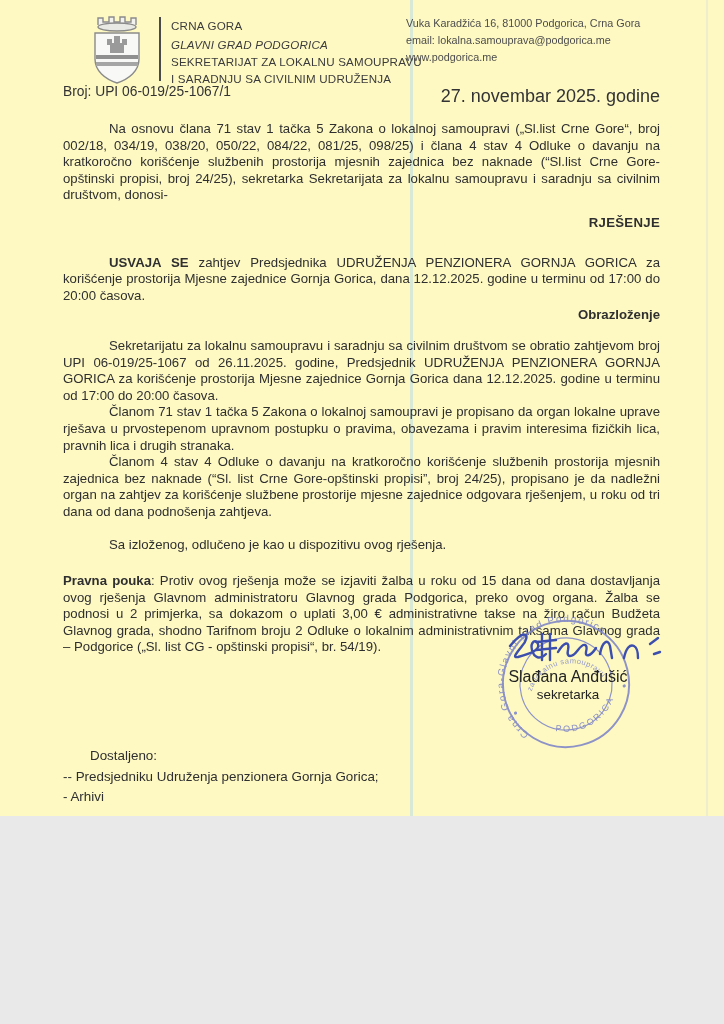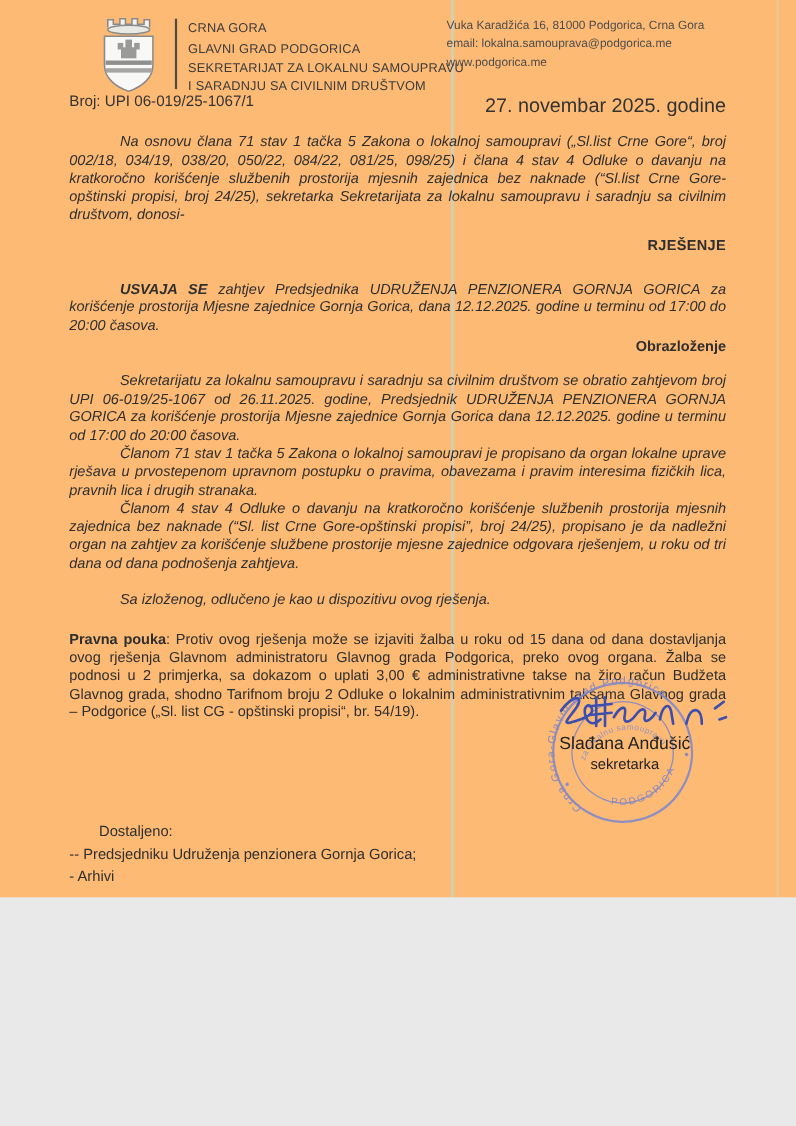--- a/index.html
+++ b/index.html
@@ -1,21 +1,21 @@
 <!DOCTYPE html>
 <html><head>
 <meta charset="utf-8">
 <style>
   * { margin:0; padding:0; box-sizing:border-box; }
   html,body { background:#e9e9e9; }
   .page {
     position:relative;
     width:724px; height:816px;
     margin:0 auto;
-    background:#fdba74;
+    background:#fef9c3;
     overflow:hidden;
     font-family:"Liberation Sans", sans-serif;
     color:#2e2e2e;
   }
   
   .scan-line {
     position:absolute; top:0; bottom:0; left:410px; width:3px;
     background:rgba(184,221,227,0.55);
   }
   .scan-line-right {
@@ -24,32 +24,32 @@
   }
 
   
   .crest { position:absolute; left:86px; top:13px; width:60px; height:80px; }
   .header-divider {
     position:absolute; left:159px; top:17px; width:2px; height:64px; background:#4a4a4a;
   }
   .org-block { position:absolute; left:171px; top:18px; line-height:16.5px;
     font-size:11.6px; letter-spacing:0.2px; color:#3b3b3b; }
   .org-block .l1 { margin-bottom:2px; }
-  .org-block .l2 { margin-bottom:1px; }
+  .org-block .l2 { margin-bottom:1px;font-style:italic; }
   .contact-block { position:absolute; left:406px; top:15px; line-height:17px;
     font-size:10.8px; color:#4c4c4c; }
   .ref-number { position:absolute; left:63px; top:84px; font-size:13.8px; color:#333; }
   .doc-date { position:absolute; right:64px; top:86px; font-size:18px; color:#333; }
 
   
   .body-text {
     position:absolute; left:63px; right:64px; top:121px;
     font-size:13.2px; line-height:16.6px; text-align:justify; color:#2f2f2f;
   }
-  .body-text p.indent { text-indent:46px;font-style:italic; }
+  .body-text p.indent { text-indent:46px; }
   .b { font-weight:bold; }
   .doc-title { text-align:right; font-weight:bold; margin-top:11px; letter-spacing:0.3px; }
   .sec-heading { text-align:right; font-weight:bold; margin-top:3px; }
   .mt-usvaja { margin-top:23px; }
   .mt-obraz { margin-top:14px; }
   .mt-conc { margin-top:17px; }
   .mt-legal { margin-top:19px; }
 
   
   .sign-block { position:absolute; left:468px; top:598px; width:220px; height:170px; }
@@ -93,21 +93,21 @@
     <rect x="10" y="42" width="42" height="4" fill="#8f8f8f"></rect>
     <rect x="10" y="49" width="42" height="4" fill="#a5a5a5"></rect>
   </svg>
 
   <div class="header-divider"></div>
 
   <div class="org-block">
     <div class="l1">CRNA GORA</div>
     <div class="l2">GLAVNI GRAD PODGORICA</div>
     <div>SEKRETARIJAT ZA LOKALNU SAMOUPRAVU</div>
-    <div>I SARADNJU SA CIVILNIM DRUŠTVOM</div>
+    <div>I SARADNJU SA CIVILNIM UDRUŽENJA</div>
   </div>
 
   <div class="contact-block">
     <div>Vuka Karadžića 16, 81000 Podgorica, Crna Gora</div>
     <div>email: lokalna.samouprava@podgorica.me</div>
     <div>www.podgorica.me</div>
   </div>
 
   <div class="ref-number">Broj: UPI 06-019/25-1067/1</div>
   <div class="doc-date">27. novembar 2025. godine</div>

